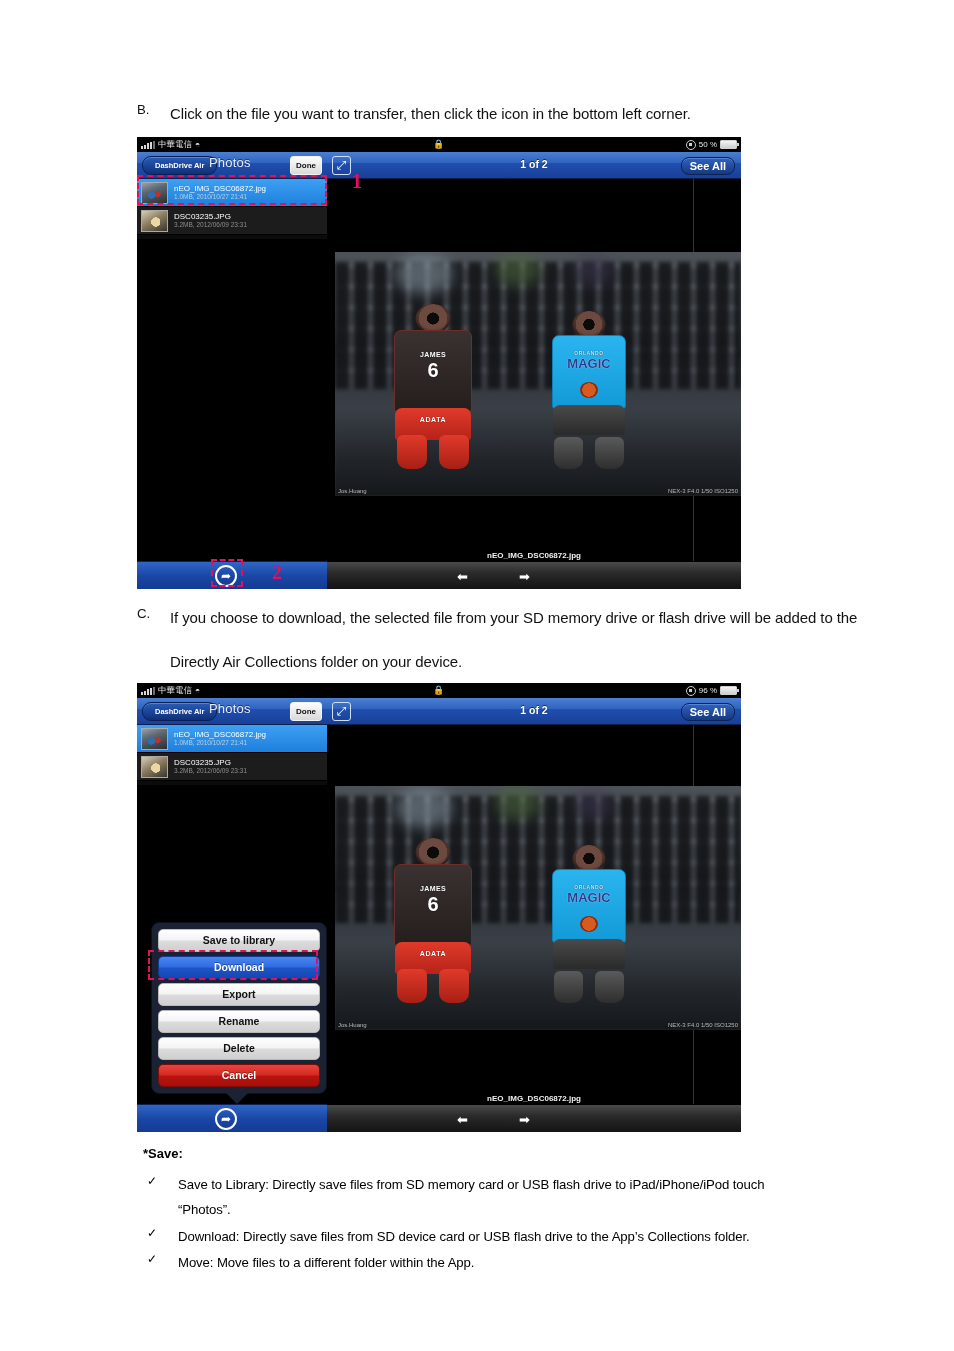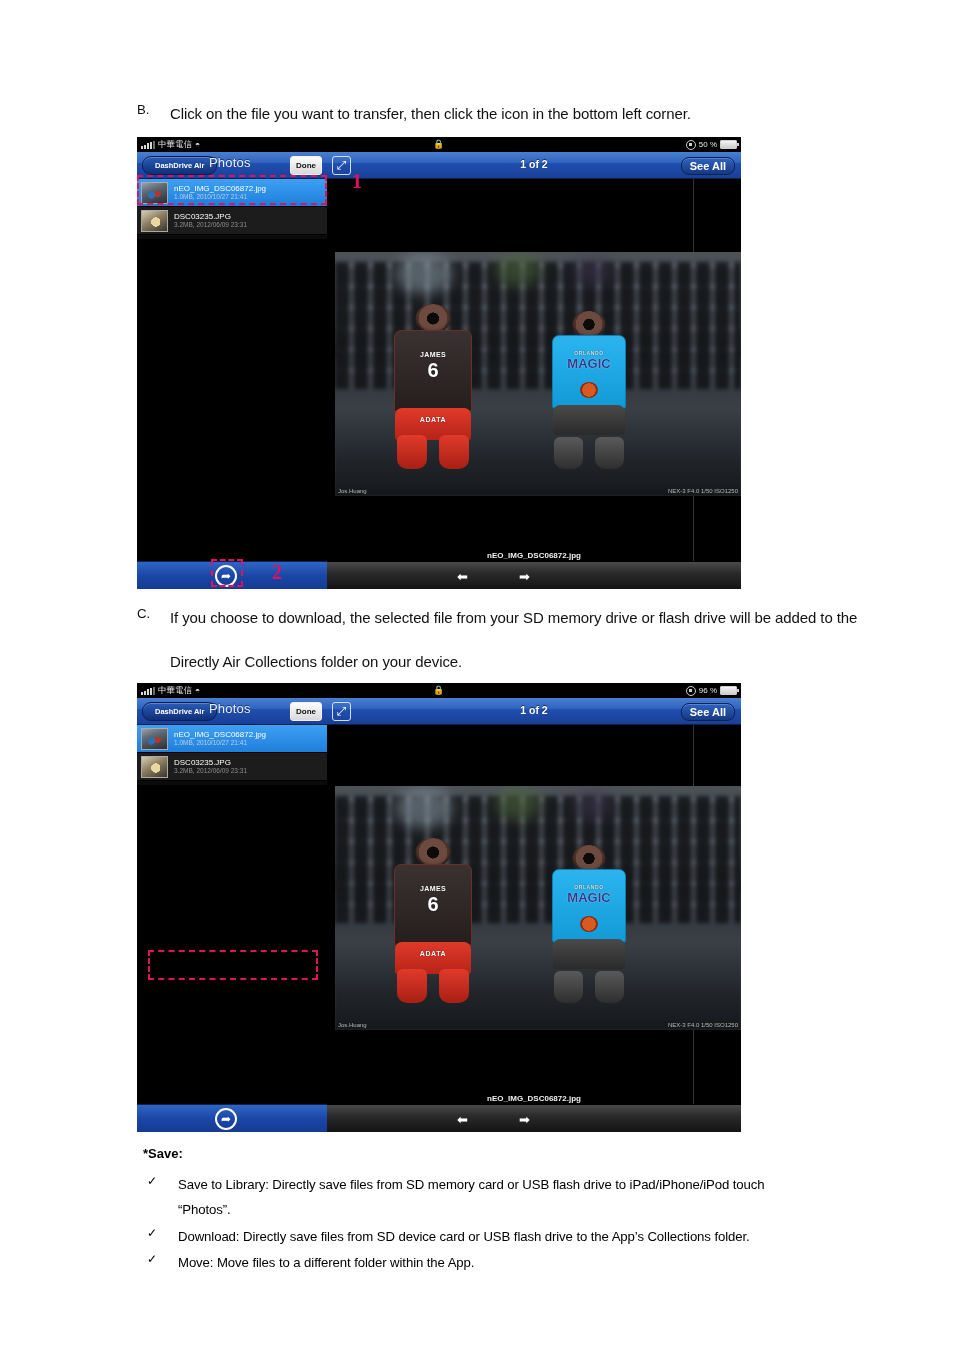--- a/index.html
+++ b/index.html
@@ -701,20 +701,29 @@
           <div class="leg l" style="background:linear-gradient(#5a5a5a,#2e2e2e);"></div>
           <div class="leg r" style="background:linear-gradient(#5a5a5a,#2e2e2e);"></div>
         </div>
       </div>
 
       <div class="photo-credit-l">Jos.Huang</div>
       <div class="photo-credit-r">NEX-3 F4.0 1/50 ISO1250</div>
     </div>
   </div>
 
+  <div class="actionsheet" style="left:14px; top:239px; width:162px;">
+    <div class="as-btn">Save to library</div>
+    <div class="as-btn highlight">Download</div>
+    <div class="as-btn">Export</div>
+    <div class="as-btn">Rename</div>
+    <div class="as-btn">Delete</div>
+    <div class="as-btn danger">Cancel</div>
+    <div class="as-arrow" style="left:74px; bottom:-11px;"></div>
+  </div>
 
   <div class="bottombar-left" style="top:421px; width:190px; height:28px;">
     <div class="share-btn" style="left:78px; top:3px;">➦</div>
   </div>
   <div class="bottombar-right" style="left:190px; top:421px; width:414px; height:28px;">
     <div class="filename-caption" style="top:-11px;">nEO_IMG_DSC06872.jpg</div>
     <div class="arrow-left" style="left:130px; top:8px;">⬅</div>
     <div class="arrow-right" style="left:192px; top:8px;">➡</div>
   </div>
 </div>

